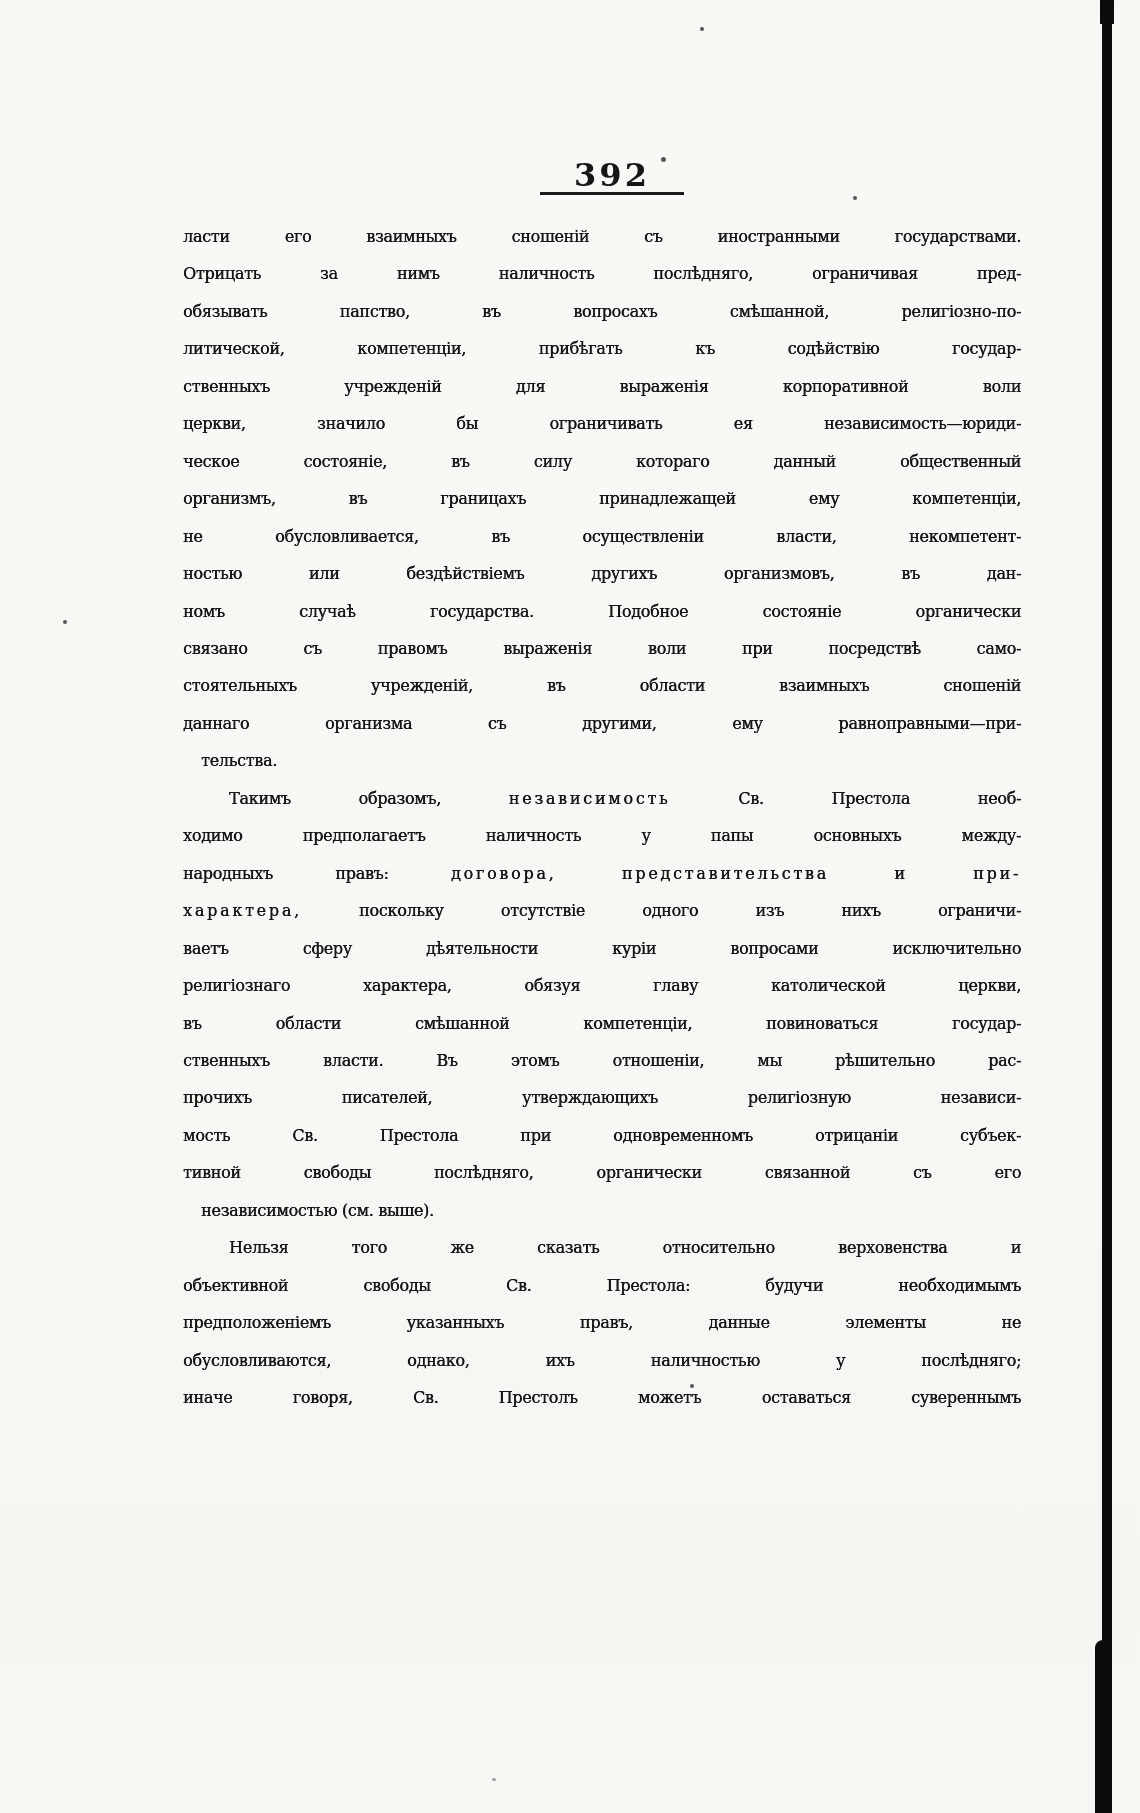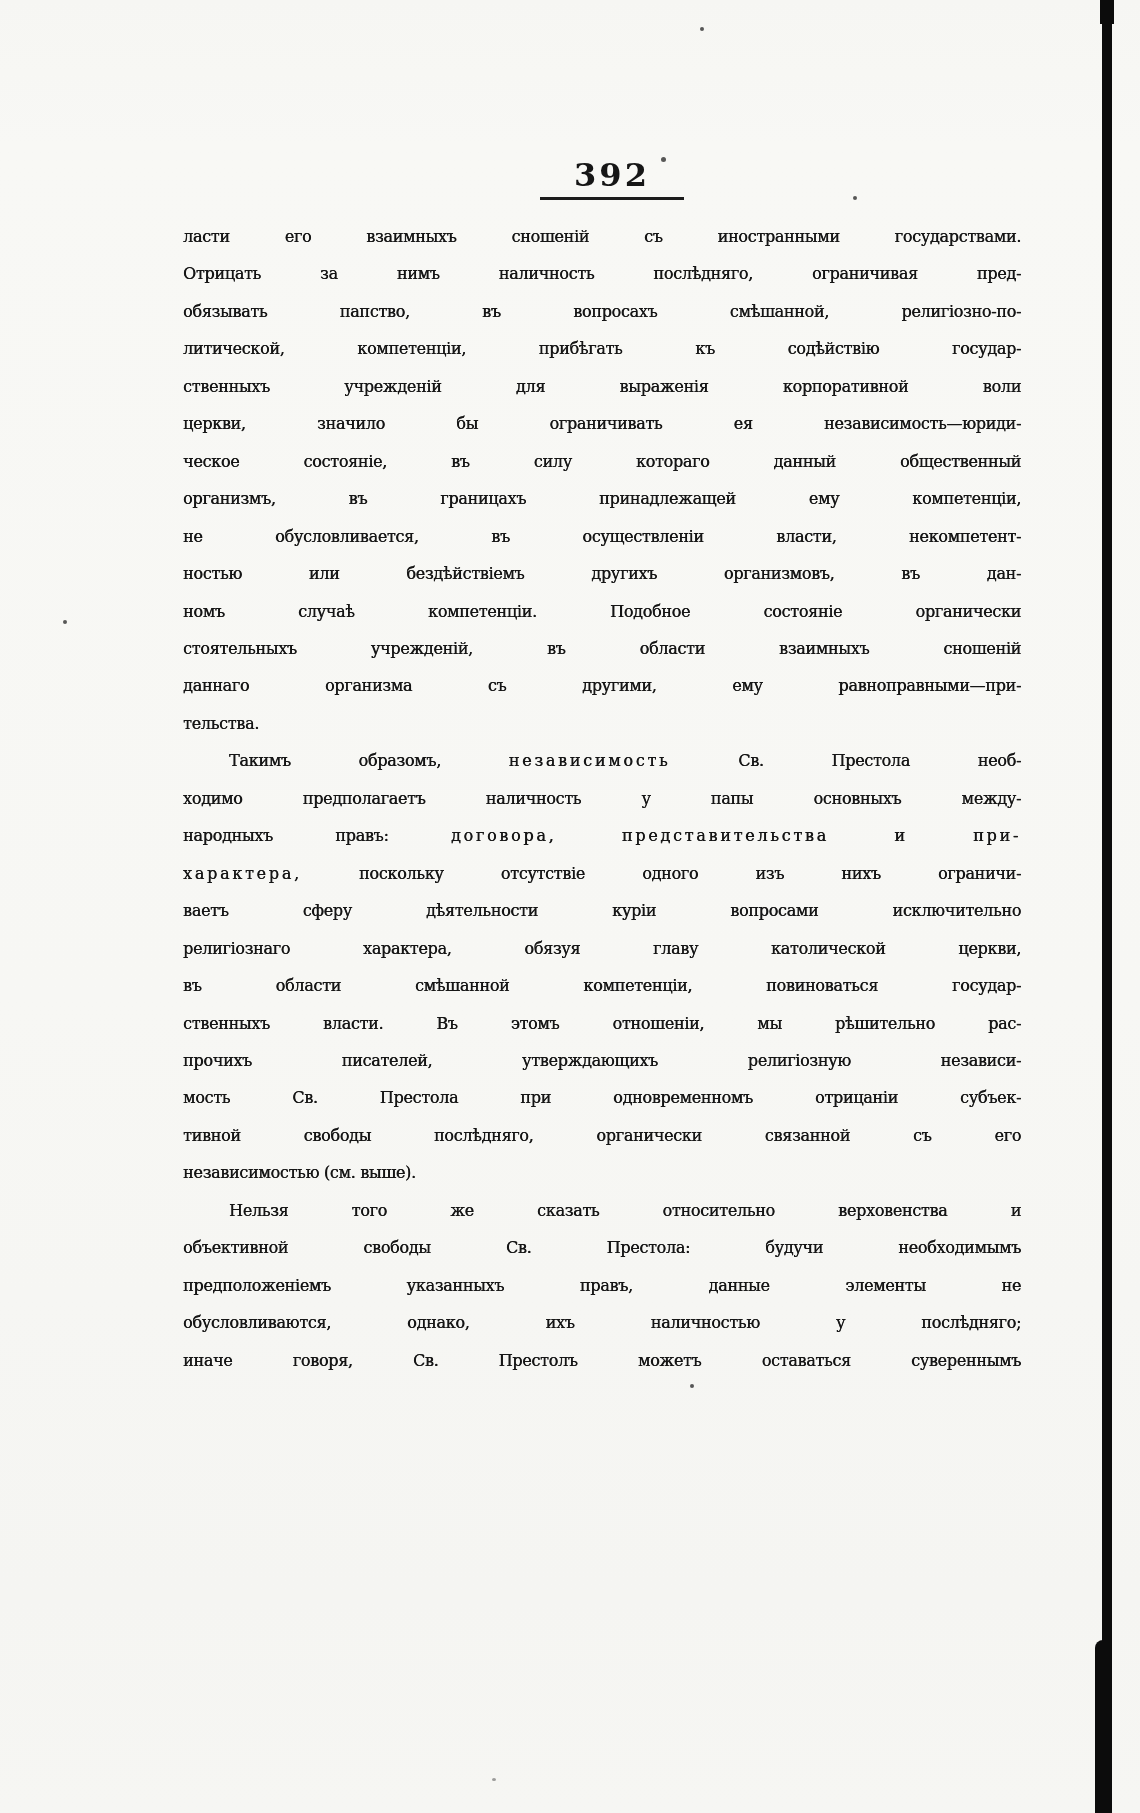--- a/index.html
+++ b/index.html
@@ -23,21 +23,20 @@
   .page-header {
     position: absolute;
     top: 158px;
     left: 540px;
     width: 144px;
     text-align: center;
     font-size: 32px;
     font-weight: bold;
     letter-spacing: 3px;
     line-height: 34px;
-    padding-bottom: 5px;
     border-bottom: 3px solid #1c1c1c;
   }
   .text-block {
     position: absolute;
     top: 218px;
     left: 183px;
     width: 838px;
   }
   .text-line {
     font-size: 16px;
@@ -47,20 +46,21 @@
     text-align: justify;
     text-align-last: justify;
     text-shadow: 0.35px 0 0 currentColor;
   }
   .text-line.indent {
     padding-left: 46px;
   }
   .text-line.no-just {
     text-align: left;
     text-align-last: left;
+    margin-left: 18px;
   }
   .sperr {
     letter-spacing: 0.17em;
   }
   .gutter-bar {
     position: absolute;
     top: 0;
     left: 1102px;
     width: 10px;
     height: 1813px;
@@ -101,21 +101,22 @@
       <div class="text-line"><span>ласти его взаимныхъ сношеній съ иностранными государствами.</span></div>
       <div class="text-line"><span>Отрицать за нимъ наличность послѣдняго, ограничивая пред-</span></div>
       <div class="text-line"><span>обязывать папство, въ вопросахъ смѣшанной, религіозно-по-</span></div>
       <div class="text-line"><span>литической, компетенціи, прибѣгать къ содѣйствію государ-</span></div>
       <div class="text-line"><span>ственныхъ учрежденій для выраженія корпоративной воли</span></div>
       <div class="text-line"><span>церкви, значило бы ограничивать ея независимость—юриди-</span></div>
       <div class="text-line"><span>ческое состояніе, въ силу котораго данный общественный</span></div>
       <div class="text-line"><span>организмъ, въ границахъ принадлежащей ему компетенціи,</span></div>
       <div class="text-line"><span>не обусловливается, въ осуществленіи власти, некомпетент-</span></div>
       <div class="text-line"><span>ностью или бездѣйствіемъ другихъ организмовъ, въ дан-</span></div>
-      <div class="text-line"><span>номъ случаѣ компетенціи. Подобное состояніе органически</span></div>
+      <div class="text-line"><span>номъ случаѣ государства. Подобное состояніе органически</span></div>
+      <div class="text-line"><span>связано съ правомъ выраженія воли при посредствѣ само-</span></div>
       <div class="text-line"><span>стоятельныхъ учрежденій, въ области взаимныхъ сношеній</span></div>
       <div class="text-line"><span>даннаго организма съ другими, ему равноправными—при-</span></div>
       <div class="text-line no-just"><span>тельства.</span></div>
       <div class="text-line indent"><span>Такимъ образомъ, </span><span class="sperr">независимость</span><span> Св. Престола необ-</span></div>
       <div class="text-line"><span>ходимо предполагаетъ наличность у папы основныхъ между-</span></div>
       <div class="text-line"><span>народныхъ правъ: </span><span class="sperr">договора, представительства и при-</span></div>
       <div class="text-line"><span class="sperr">характера,</span><span> поскольку отсутствіе одного изъ нихъ ограничи-</span></div>
       <div class="text-line"><span>ваетъ сферу дѣятельности куріи вопросами исключительно</span></div>
       <div class="text-line"><span>религіознаго характера, обязуя главу католической церкви,</span></div>
       <div class="text-line"><span>въ области смѣшанной компетенціи, повиноваться государ-</span></div>

